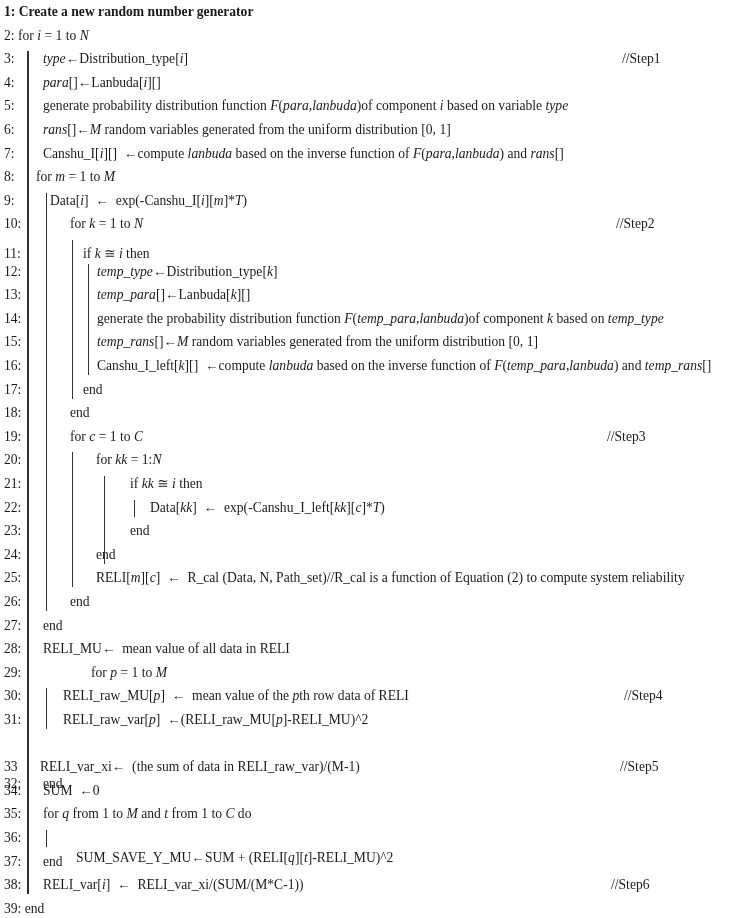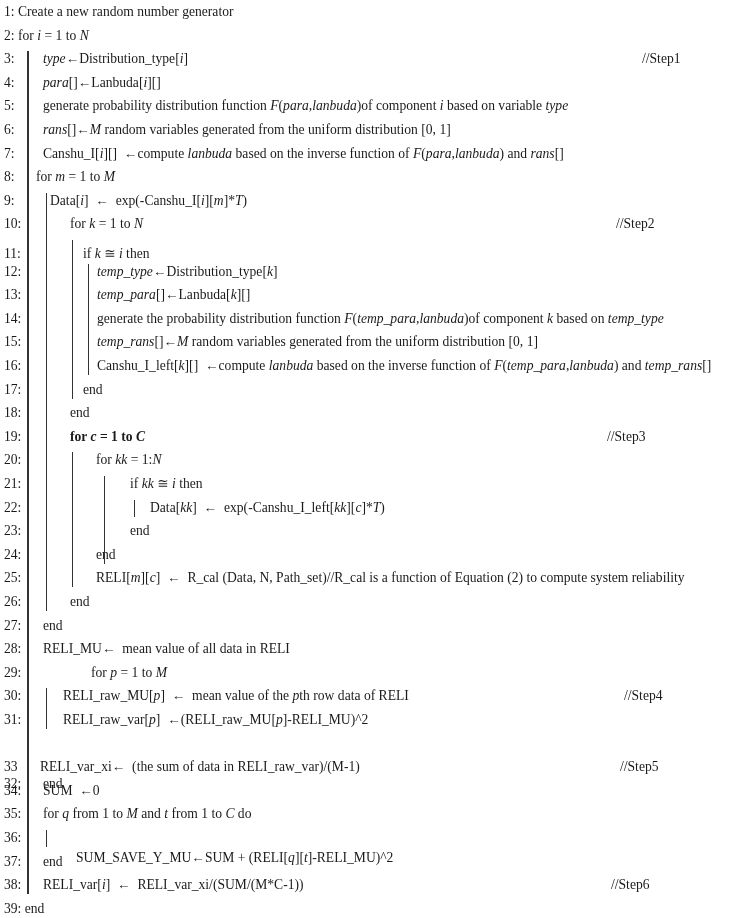--- a/index.html
+++ b/index.html
@@ -11,30 +11,30 @@
   .cmt { position:absolute; }
   .bar { position:absolute; width:1.4px; background:#333; }
   i { font-style:italic; }
 </style>
 </head>
 <body>
 
 <div id="listing">
     <div class="line" style="top: 1px; width: 738px;">
       <span class="num"></span>
-      <span class="code" style="left: 4px;">1: Create a new random number generator</span>
+      <span class="code" style="left: 4px; font-weight: bold;">1: Create a new random number generator</span>
     </div>
     <div class="line" style="top: 24.6px; width: 738px;">
       <span class="num"></span>
       <span class="code" style="left: 4px;">2: for <i>i</i> = 1 to <i>N</i></span>
     </div>
     <div class="line" style="top: 48.2px; width: 738px;">
       <span class="num">3:</span>
       <span class="code" style="left: 43px;"><i>type</i>←Distribution_type[<i>i</i>]</span>
-      <span class="cmt" style="left: 622px; margin-left: 20px;">//Step1</span>
+      <span class="cmt" style="left: 622px;">//Step1</span>
     </div>
     <div class="line" style="top: 71.8px; width: 738px;">
       <span class="num">4:</span>
       <span class="code" style="left: 43px;"><i>para</i>[]←Lanbuda[<i>i</i>][]</span>
     </div>
     <div class="line" style="top: 95.4px; width: 738px;">
       <span class="num">5:</span>
       <span class="code" style="left: 43px;">generate probability distribution function <i>F</i>(<i>para</i>,<i>lanbuda</i>)of component <i>i</i> based on variable <i>type</i></span>
     </div>
     <div class="line" style="top: 119px; width: 738px;">
@@ -85,21 +85,21 @@
     <div class="line" style="top: 378.6px; width: 738px;">
       <span class="num">17:</span>
       <span class="code" style="left: 83px;">end</span>
     </div>
     <div class="line" style="top: 402.2px; width: 738px;">
       <span class="num">18:</span>
       <span class="code" style="left: 70px;">end</span>
     </div>
     <div class="line" style="top: 425.8px; width: 738px;">
       <span class="num">19:</span>
-      <span class="code" style="left: 70px; font-weight: bold;">for <i>c</i> = 1 to <i>C</i></span>
+      <span class="code" style="left: 70px;">for <i>c</i> = 1 to <i>C</i></span>
       <span class="cmt" style="left: 607px;">//Step3</span>
     </div>
     <div class="line" style="top: 449.4px; width: 738px;">
       <span class="num">20:</span>
       <span class="code" style="left: 96px;">for <i>kk</i> = 1:<i>N</i></span>
     </div>
     <div class="line" style="top: 473px; width: 738px;">
       <span class="num">21:</span>
       <span class="code" style="left: 130px;">if <i>kk</i> ≅ <i>i</i> then</span>
     </div>

